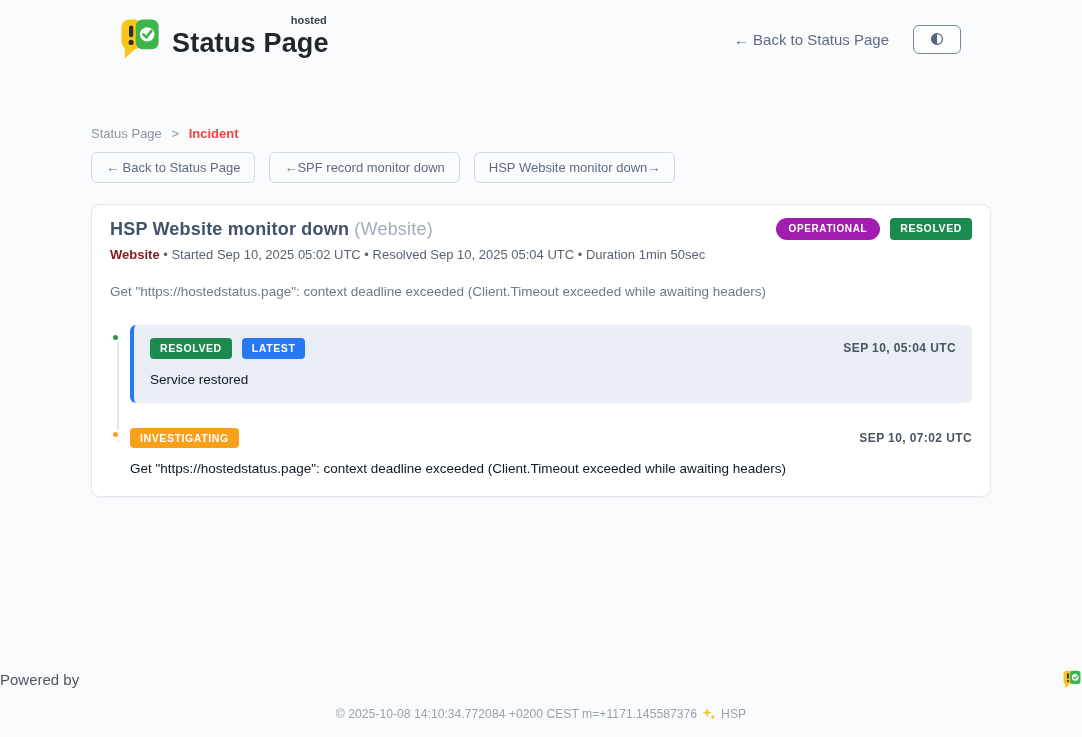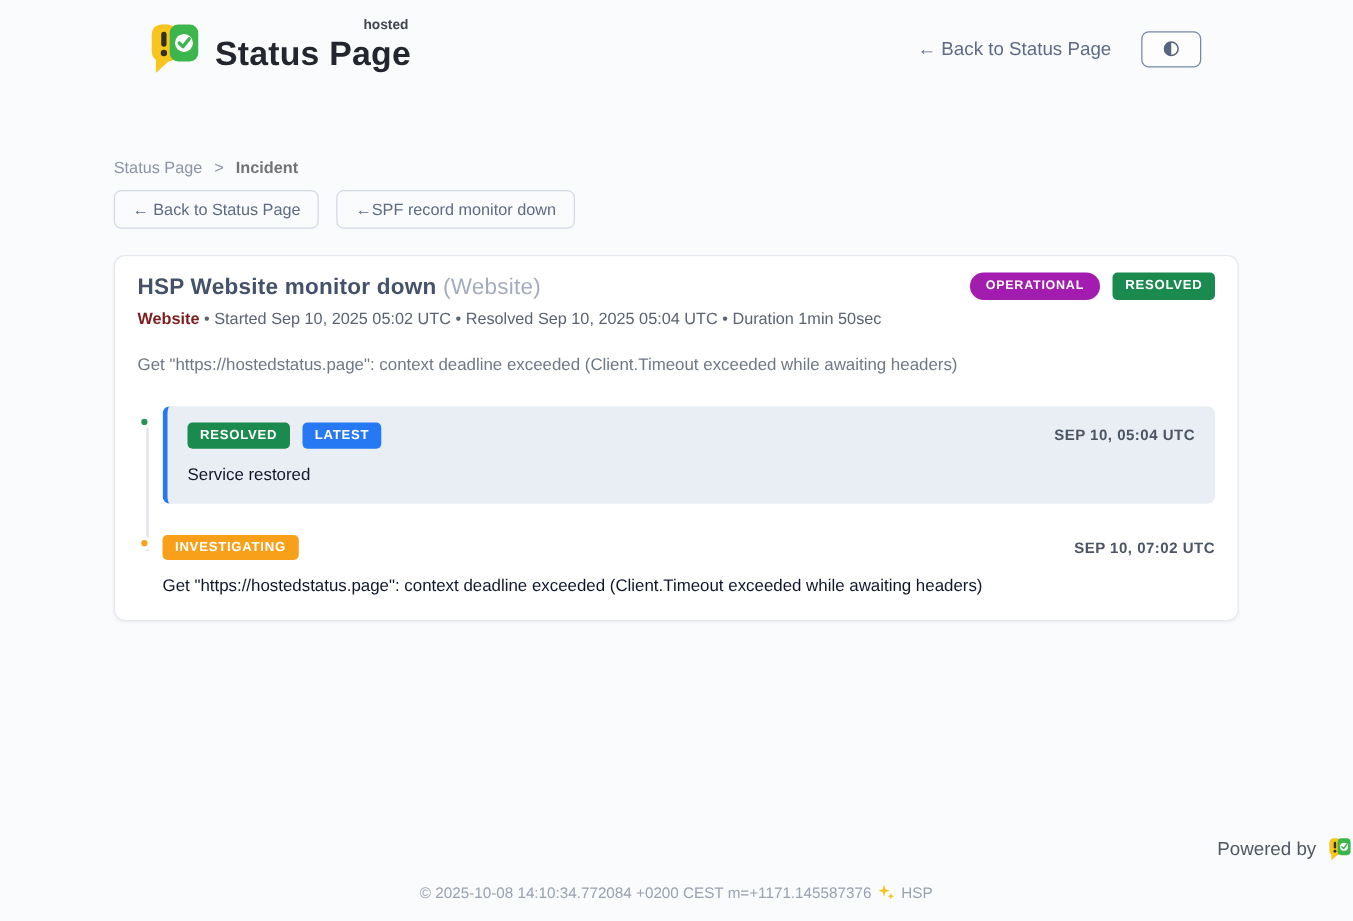--- a/index.html
+++ b/index.html
@@ -25,21 +25,21 @@
   .theme-toggle {
     width: 48px; height: 29px; border: 1px solid #7688a3; border-radius: 6px;
     background: #fdfdfe; display: flex; align-items: center; justify-content: center; cursor: pointer;
   }
 
   
   .main { width: 900px; margin: 64px auto 0; }
   .breadcrumb { font-size: 13px; color: #8b95a5; }
   .breadcrumb .bc-root { cursor: pointer; }
   .breadcrumb .bc-sep { margin: 0 6px; }
-  .breadcrumb .bc-current { color: #737373; font-weight: 700; }
+  .breadcrumb .bc-current { color: #ef4444; font-weight: 700; }
   .title-row { display: flex; justify-content: space-between; align-items: center; margin-top: 11px; }
   h1 { font-size: 21px; font-weight: 700; color: #47536a; letter-spacing: 0.2px; }
   .nav-buttons { display: flex; gap: 14px; }
   .nav-buttons button {
     font-family: inherit; font-size: 13px; color: #5d6b85;
     background: transparent; border: 1px solid #d3d9e3; border-radius: 6px;
     padding: 7px 14px; cursor: pointer; white-space: nowrap;
   }
 
   
@@ -83,21 +83,21 @@
     padding: 13px 16px 16px;
   }
   .update-plain { flex: 1; padding-top: 1px; }
   .update-head { display: flex; justify-content: space-between; align-items: center; }
   .badges { display: flex; gap: 10px; }
   .timestamp { font-size: 12px; font-weight: 700; color: #4a5462; letter-spacing: 0.4px; white-space: nowrap; }
   .update-msg { margin-top: 13px; font-size: 13.5px; color: #0f172a; }
 
   
   .footer { margin-top: 172px; text-align: center; }
-  .powered { display: flex; align-items: center; justify-content: flex-end; gap: 9px; font-size: 15px; color: #4f5763; }
+  .powered { display: flex; align-items: center; justify-content: space-between; gap: 9px; font-size: 15px; color: #4f5763; }
   .powered-logo { cursor: pointer; display: inline-flex; }
   .copyright {
     margin-top: 17px; display: flex; align-items: center; justify-content: center; gap: 5px;
     font-size: 12.2px; color: #98a2b0;
   }
 </style>
 </head>
 <body>
 
 <div class="page">
@@ -134,20 +134,21 @@
     <nav class="breadcrumb">
       <span class="bc-root">Status Page</span>
       <span class="bc-sep">&gt;</span>
       <span class="bc-current">Incident</span>
     </nav>
 
     <div class="title-row">
       <div class="nav-buttons">
         <button>← Back to Status Page</button>
         <button>←SPF record monitor down</button>
+        <button>HSP Website monitor down→</button>
       </div>
     </div>
 
     <section class="card">
 
       <div class="card-title-row">
         <h2>
           <span>HSP Website monitor down</span>
           <span class="component">(Website)</span>
         </h2>

